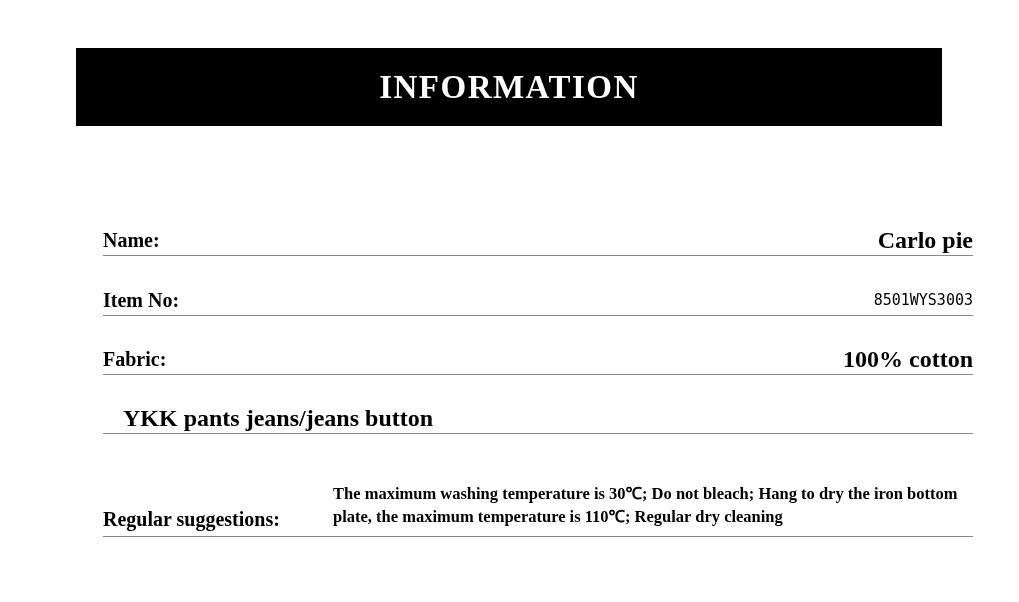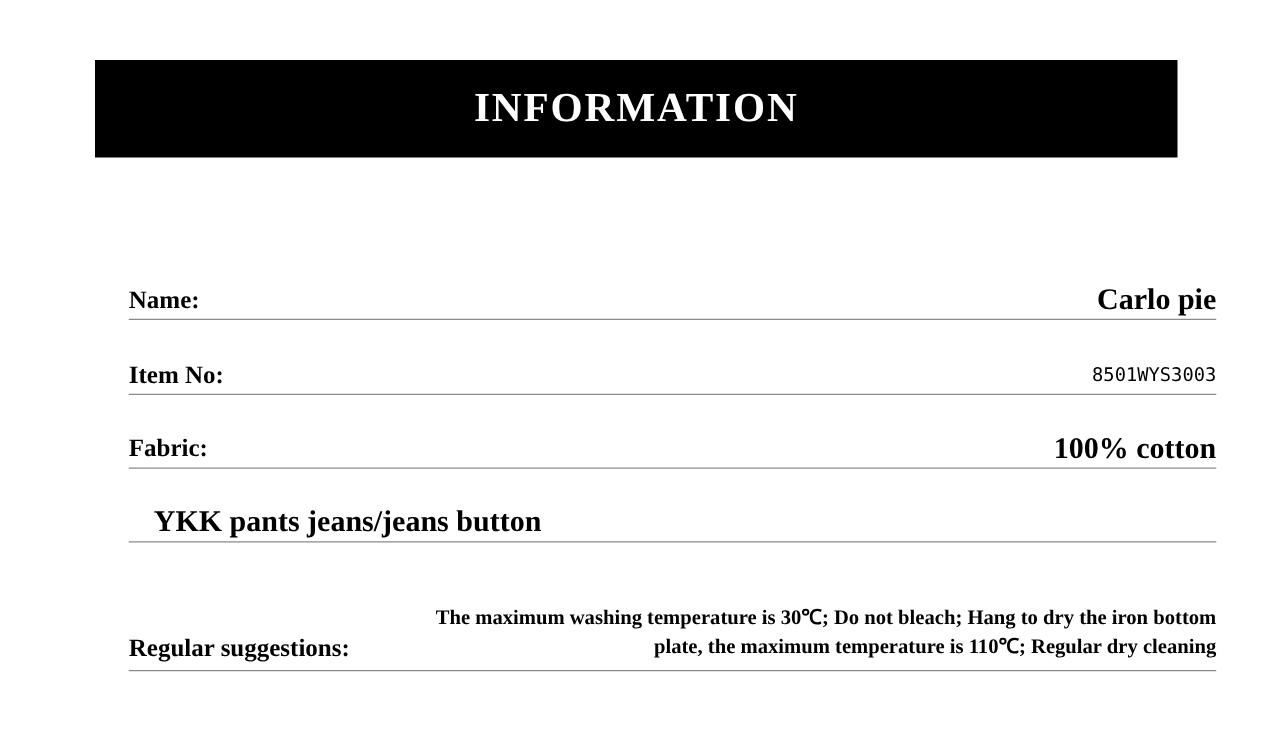--- a/index.html
+++ b/index.html
@@ -99,21 +99,21 @@
 
   .row-washing .row-label {
     padding-bottom: 6px;
   }
 
   .washing-value {
     font-family: "Liberation Serif", serif;
     font-weight: bold;
     font-size: 16.5px;
     line-height: 23px;
-    text-align: right;
+    text-align: left;
     max-width: 640px;
     padding-bottom: 8px;
     padding-left: 20px;
   }
 </style>
 </head>
 <body>
 
 <div class="page">
 

